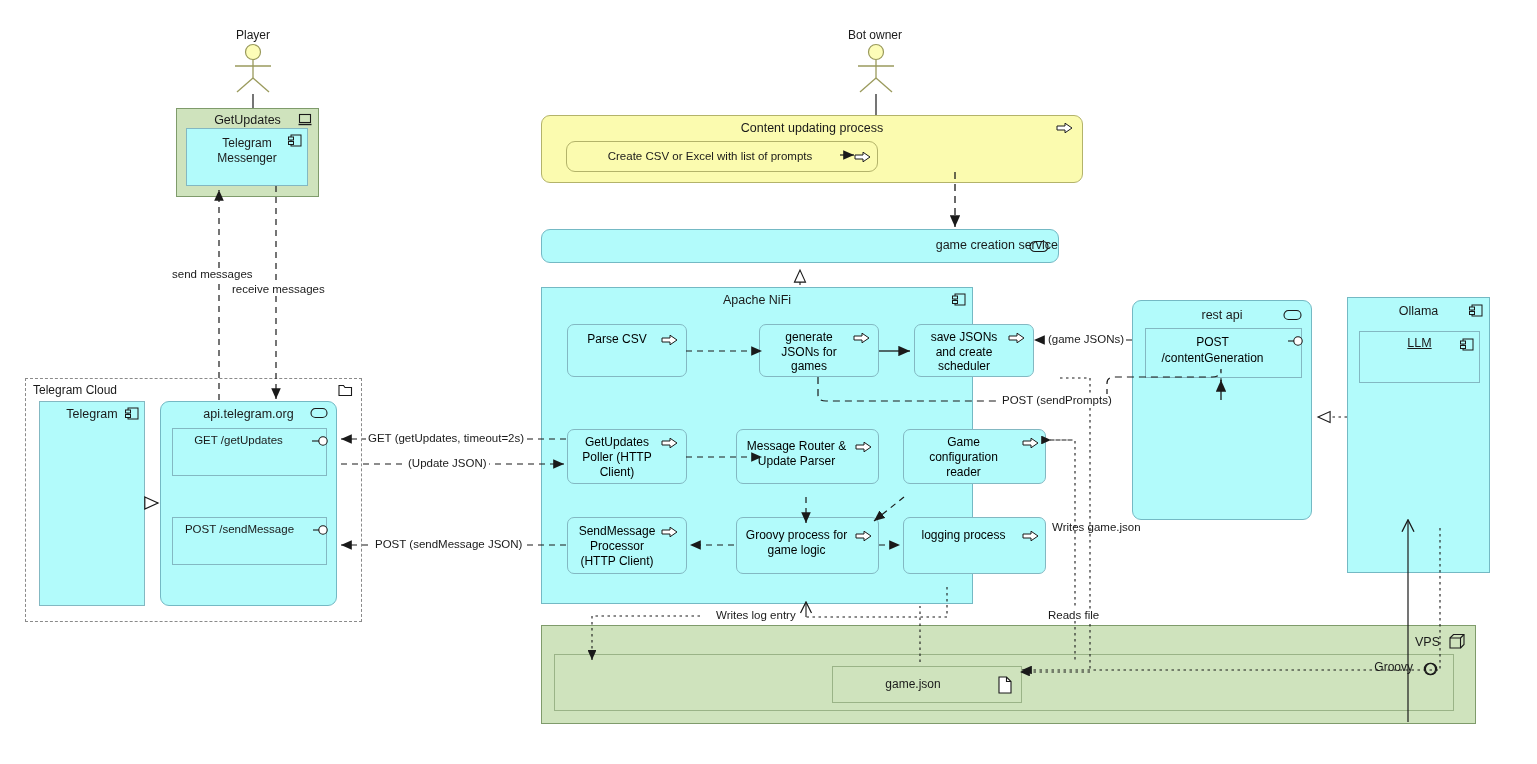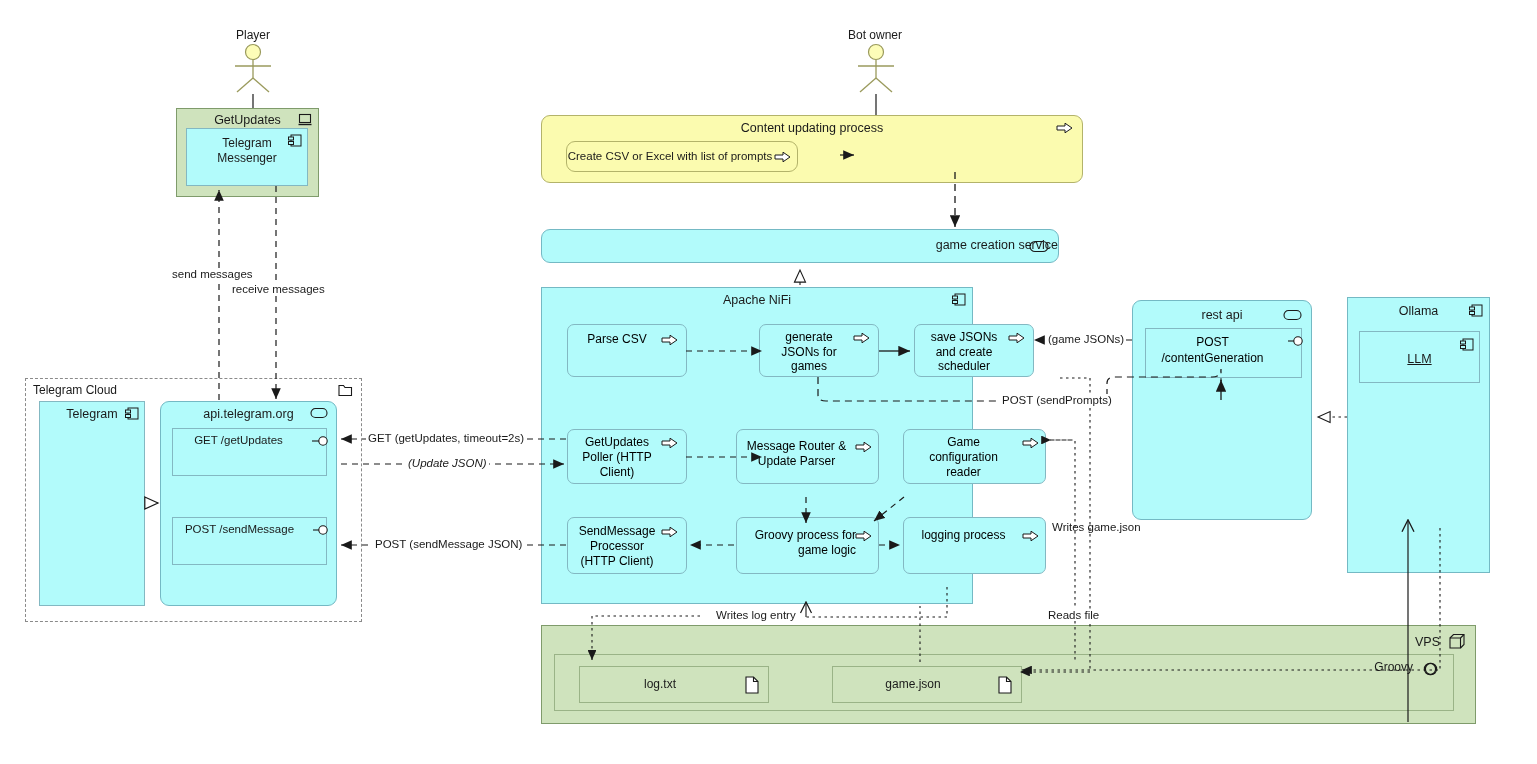--- a/index.html
+++ b/index.html
@@ -129,21 +129,21 @@
   </div>
 
   <div class="box yellow r8" style="left:541px;top:115px;width:542px;height:68px;">
     <div class="title" style="top:5px;">Content updating process</div>
     <div class="ico" style="right:9px;top:6px;">
       <svg width="17" height="12" viewBox="0 0 17 12">
         <path d="M1 4 H9 V1.2 L16 6 L9 10.8 V8 H1 Z" fill="#fff" stroke="#1a1a1a" stroke-width="1"></path>
       </svg>
     </div>
 
-    <div class="box yellow-inner r8" style="left:24px;top:25px;width:232px;height:31px;">
+    <div class="box yellow-inner r8" style="left:24px;top:25px;width:312px;height:31px;">
       <div class="lbl" style="left:0;right:24px;top:8px;text-align:center;font-size:11.5px;">Create CSV or Excel with list of prompts</div>
       <div class="ico" style="right:6px;top:9px;">
         <svg width="17" height="12" viewBox="0 0 17 12">
           <path d="M1 4 H9 V1.2 L16 6 L9 10.8 V8 H1 Z" fill="#fff" stroke="#1a1a1a" stroke-width="1"></path>
         </svg>
       </div>
     </div>
 
   </div>
 
@@ -248,21 +248,21 @@
         <div>(HTTP Client)</div>
       </div>
       <div class="ico" style="right:8px;top:8px;">
         <svg width="17" height="12" viewBox="0 0 17 12">
             <path d="M1 4 H9 V1.2 L16 6 L9 10.8 V8 H1 Z" fill="#fff" stroke="#1a1a1a" stroke-width="1"></path>
           </svg>
       </div>
     </div>
 
     <div class="box cyan-inner r6" style="left:194px;top:229px;width:143px;height:57px;">
-      <div style="position:absolute;left:0;right:22px;top:10px;text-align:right;font-size:12px;line-height:15px;">
+      <div style="position:absolute;left:0;right:22px;top:10px;text-align:center;font-size:12px;line-height:15px;">
         <div>Groovy process for</div>
         <div>game logic</div>
       </div>
       <div class="ico" style="right:6px;top:12px;">
         <svg width="17" height="12" viewBox="0 0 17 12">
             <path d="M1 4 H9 V1.2 L16 6 L9 10.8 V8 H1 Z" fill="#fff" stroke="#1a1a1a" stroke-width="1"></path>
           </svg>
       </div>
     </div>
 
@@ -302,21 +302,21 @@
   <div class="box cyan" style="left:1347px;top:297px;width:143px;height:276px;">
     <div class="title" style="top:6px;">Ollama</div>
     <div class="ico" style="right:6px;top:6px;">
       <svg width="14" height="13" viewBox="0 0 14 13">
         <rect x="3" y="1" width="10" height="11" fill="none" stroke="#1a1a1a" stroke-width="1"></rect>
         <rect x="0.5" y="3" width="5" height="3" fill="#b2fbfb" stroke="#1a1a1a" stroke-width="1"></rect>
         <rect x="0.5" y="7.5" width="5" height="3" fill="#b2fbfb" stroke="#1a1a1a" stroke-width="1"></rect>
       </svg>
     </div>
     <div class="box cyan-inner" style="left:11px;top:33px;width:121px;height:52px;">
-      <div class="title" style="top:20px;text-decoration:underline;">LLM</div>
+      <div class="title" style="top:4px;text-decoration:underline;">LLM</div>
       <div class="ico" style="right:5px;top:6px;">
         <svg width="14" height="13" viewBox="0 0 14 13">
           <rect x="3" y="1" width="10" height="11" fill="none" stroke="#1a1a1a" stroke-width="1"></rect>
           <rect x="0.5" y="3" width="5" height="3" fill="#b2fbfb" stroke="#1a1a1a" stroke-width="1"></rect>
           <rect x="0.5" y="7.5" width="5" height="3" fill="#b2fbfb" stroke="#1a1a1a" stroke-width="1"></rect>
         </svg>
       </div>
     </div>
   </div>
 
@@ -332,29 +332,20 @@
 
     <div class="box green-inner" style="left:12px;top:28px;width:900px;height:57px;">
       <div class="lbl" style="right:40px;top:5px;font-size:12px;">Groovy</div>
       <div class="ico" style="right:14px;top:6px;">
         <svg width="16" height="16" viewBox="0 0 16 16">
           <circle cx="8" cy="8" r="5.6" fill="none" stroke="#1a1a1a" stroke-width="1.2"></circle>
           <circle cx="7" cy="8" r="5.6" fill="none" stroke="#1a1a1a" stroke-width="1.2"></circle>
         </svg>
       </div>
 
-      <div class="box green-inner" style="left:24px;top:11px;width:190px;height:37px;">
-        <div class="lbl" style="left:0;right:28px;top:10px;text-align:center;font-size:12px;">log.txt</div>
-        <div class="ico" style="right:9px;top:9px;">
-          <svg width="14" height="18" viewBox="0 0 14 18">
-            <path d="M1 1 H8.5 L13 5.5 V17 H1 Z" fill="#fff" stroke="#1a1a1a" stroke-width="1.1"></path>
-            <path d="M8.5 1 V5.5 H13" fill="none" stroke="#1a1a1a" stroke-width="1.1"></path>
-          </svg>
-        </div>
-      </div>
 
       <div class="box green-inner" style="left:277px;top:11px;width:190px;height:37px;">
         <div class="lbl" style="left:0;right:28px;top:10px;text-align:center;font-size:12px;">game.json</div>
         <div class="ico" style="right:9px;top:9px;">
           <svg width="14" height="18" viewBox="0 0 14 18">
             <path d="M1 1 H8.5 L13 5.5 V17 H1 Z" fill="#fff" stroke="#1a1a1a" stroke-width="1.1"></path>
             <path d="M8.5 1 V5.5 H13" fill="none" stroke="#1a1a1a" stroke-width="1.1"></path>
           </svg>
         </div>
       </div>
@@ -433,21 +424,21 @@
     <path d="M920 662 L920 606" stroke="#1a1a1a" stroke-width="1.1" fill="none" stroke-dasharray="2.5,3.5"></path>
 
     <path d="M1347 417 L1318 417" stroke="#1a1a1a" stroke-width="1.1" fill="none" stroke-dasharray="2.5,3.5" marker-end="url(#hollow)"></path>
 
     <path d="M1408 722 L1408 521" stroke="#1a1a1a" stroke-width="1.2" fill="none" marker-end="url(#halfup)"></path>
   </svg>
 
   <div class="wtext" style="left:170px;top:268px;">send messages</div>
   <div class="wtext" style="left:230px;top:283px;">receive messages</div>
   <div class="wtext" style="left:366px;top:432px;">GET (getUpdates, timeout=2s)</div>
-  <div class="wtext" style="left:406px;top:457px;font-style:italic;">(Update JSON)</div>
+  <div class="wtext" style="left:406px;top:457px;">(Update JSON)</div>
   <div class="wtext" style="left:373px;top:538px;">POST (sendMessage JSON)</div>
   <div class="wtext" style="left:1046px;top:333px;">(game JSONs)</div>
   <div class="wtext" style="left:1000px;top:394px;">POST (sendPrompts)</div>
   <div class="wtext nb" style="left:1050px;top:521px;">Writes game.json</div>
   <div class="wtext" style="left:714px;top:609px;">Writes log entry</div>
   <div class="wtext" style="left:1046px;top:609px;">Reads file</div>
 
 </div>
 
 </body></html>

